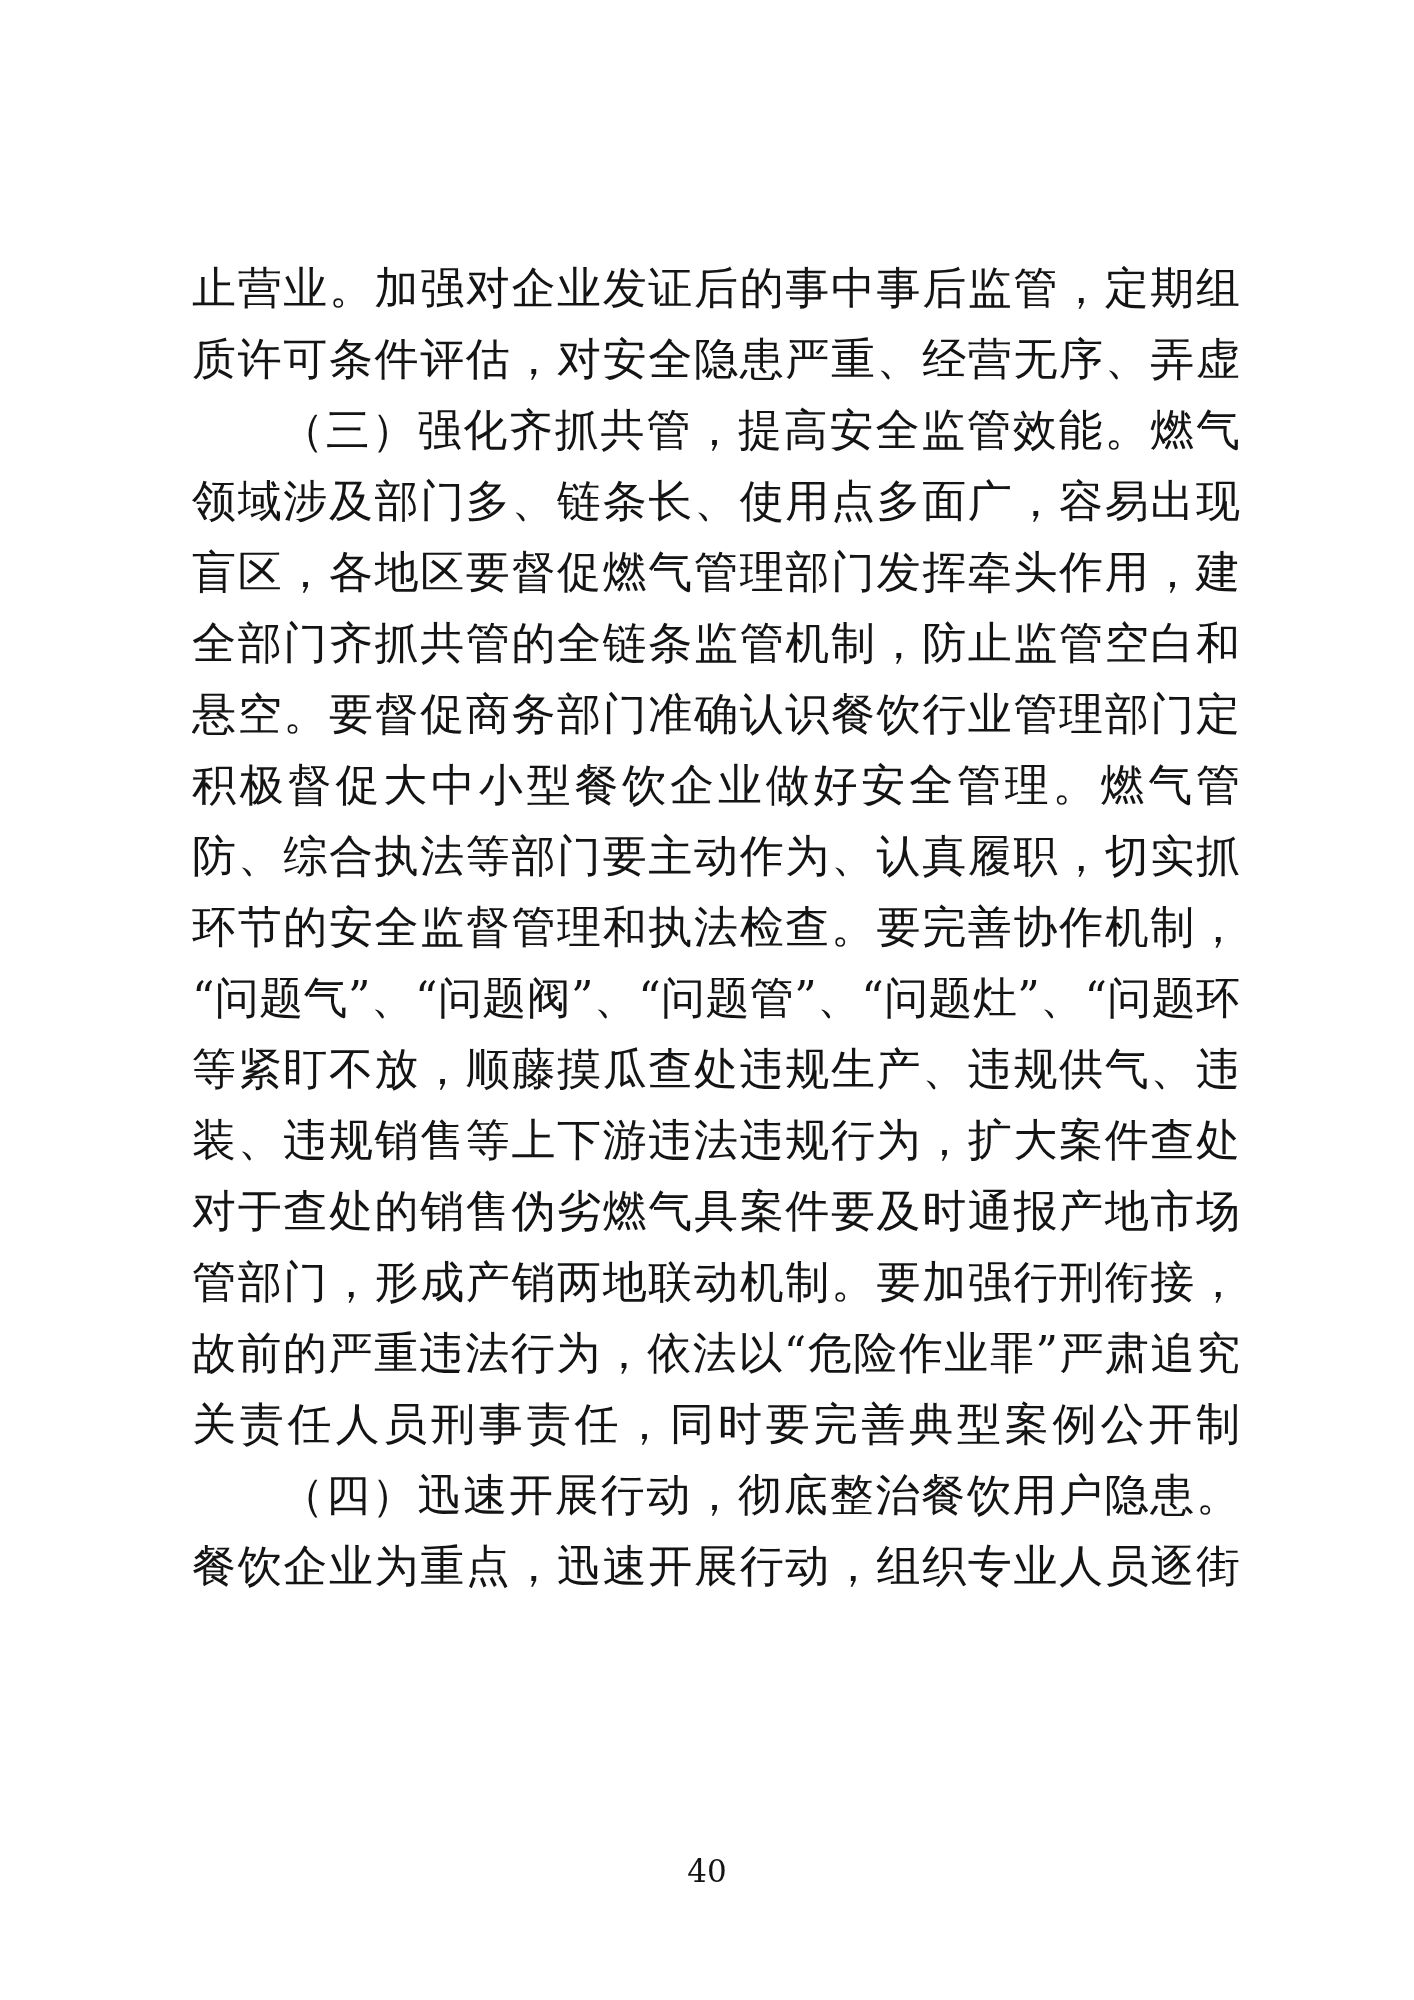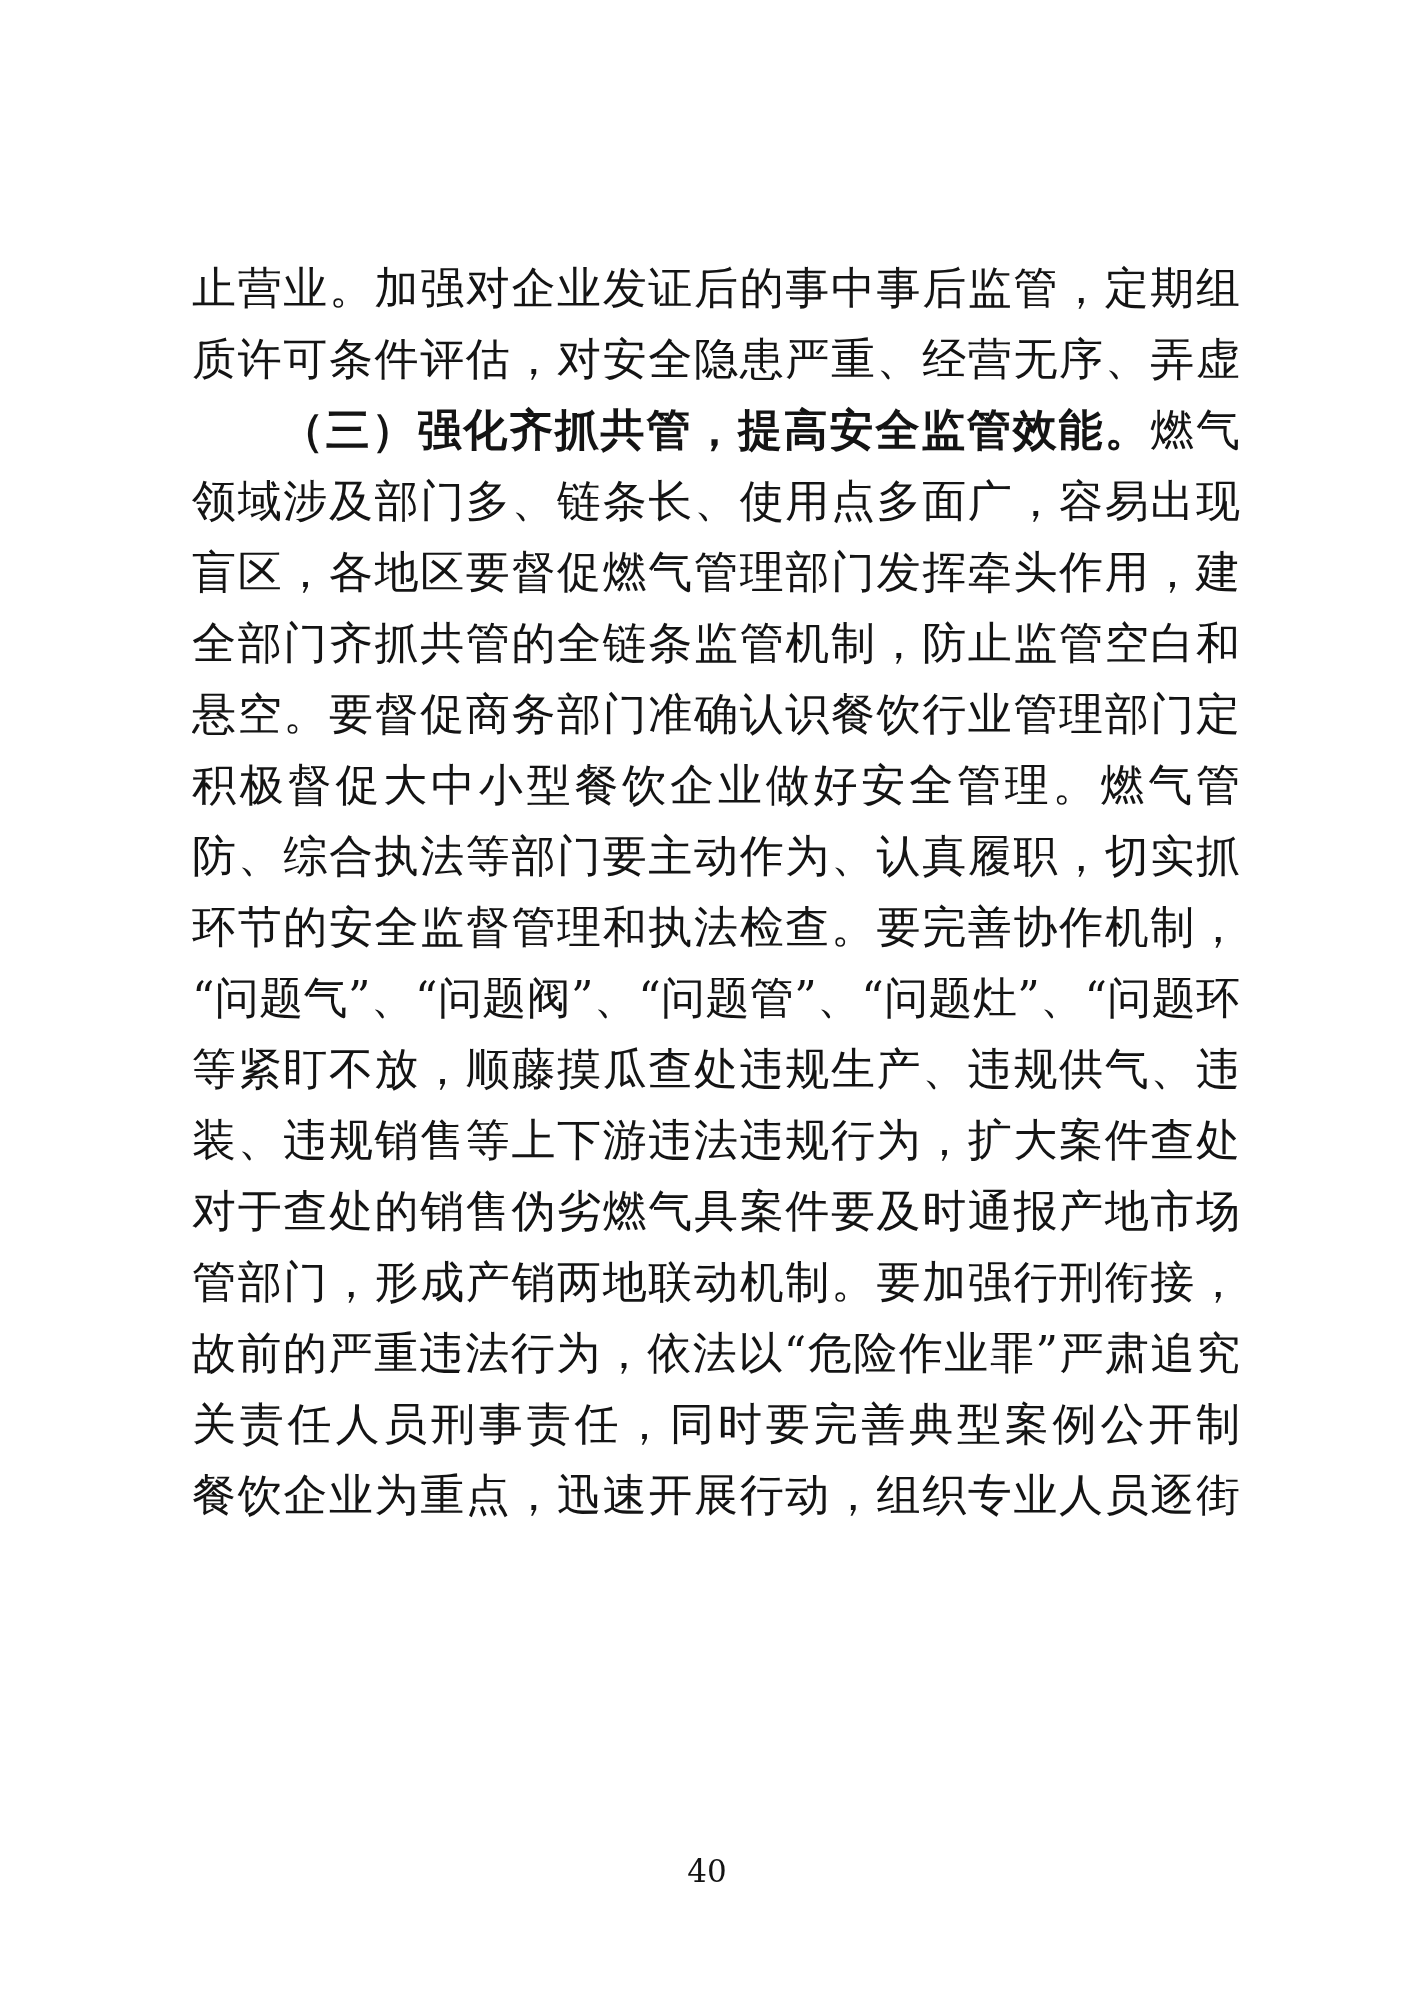--- a/index.html
+++ b/index.html
@@ -33,21 +33,21 @@
     letter-spacing: 0;
   }
   .line.no-fill {
     text-align: left;
     text-align-last: left;
   }
   .line.indent {
     text-indent: 88px;
   }
   .seg-bold {
-    font-weight: 700;
+    font-weight: 400;
   }
   .footer {
     position: absolute;
     left: 0;
     top: 1852px;
     width: 1414px;
     text-align: center;
     font-size: 31px;
     line-height: 38px;
     color: #141414;
@@ -68,16 +68,17 @@
       <div class="line"><span class="seg">积极督促大中小型餐饮企业做好安全管理。燃气管理、消</span></div>
       <div class="line"><span class="seg">防、综合执法等部门要主动作为、认真履职，切实抓好各</span></div>
       <div class="line"><span class="seg">环节的安全监督管理和执法检查。要完善协作机制，针对</span></div>
       <div class="line"><span class="seg">“问题气”、“问题阀”、“问题管”、“问题灶”、“问题环境”</span></div>
       <div class="line"><span class="seg">等紧盯不放，顺藤摸瓜查处违规生产、违规供气、违规充</span></div>
       <div class="line"><span class="seg">装、违规销售等上下游违法违规行为，扩大案件查处效果。</span></div>
       <div class="line"><span class="seg">对于查处的销售伪劣燃气具案件要及时通报产地市场监</span></div>
       <div class="line"><span class="seg">管部门，形成产销两地联动机制。要加强行刑衔接，对事</span></div>
       <div class="line"><span class="seg">故前的严重违法行为，依法以“危险作业罪”严肃追究有</span></div>
       <div class="line"><span class="seg">关责任人员刑事责任，同时要完善典型案例公开制度，强</span></div>
+      <div class="line indent"><span class="seg seg-bold">（四）迅速开展行动，彻底整治餐饮用户隐患。</span></div>
       <div class="line"><span class="seg">餐饮企业为重点，迅速开展行动，组织专业人员逐街逐企</span></div>
     </div>
   <div class="footer">40</div>
 </div>
 
 </body></html>

